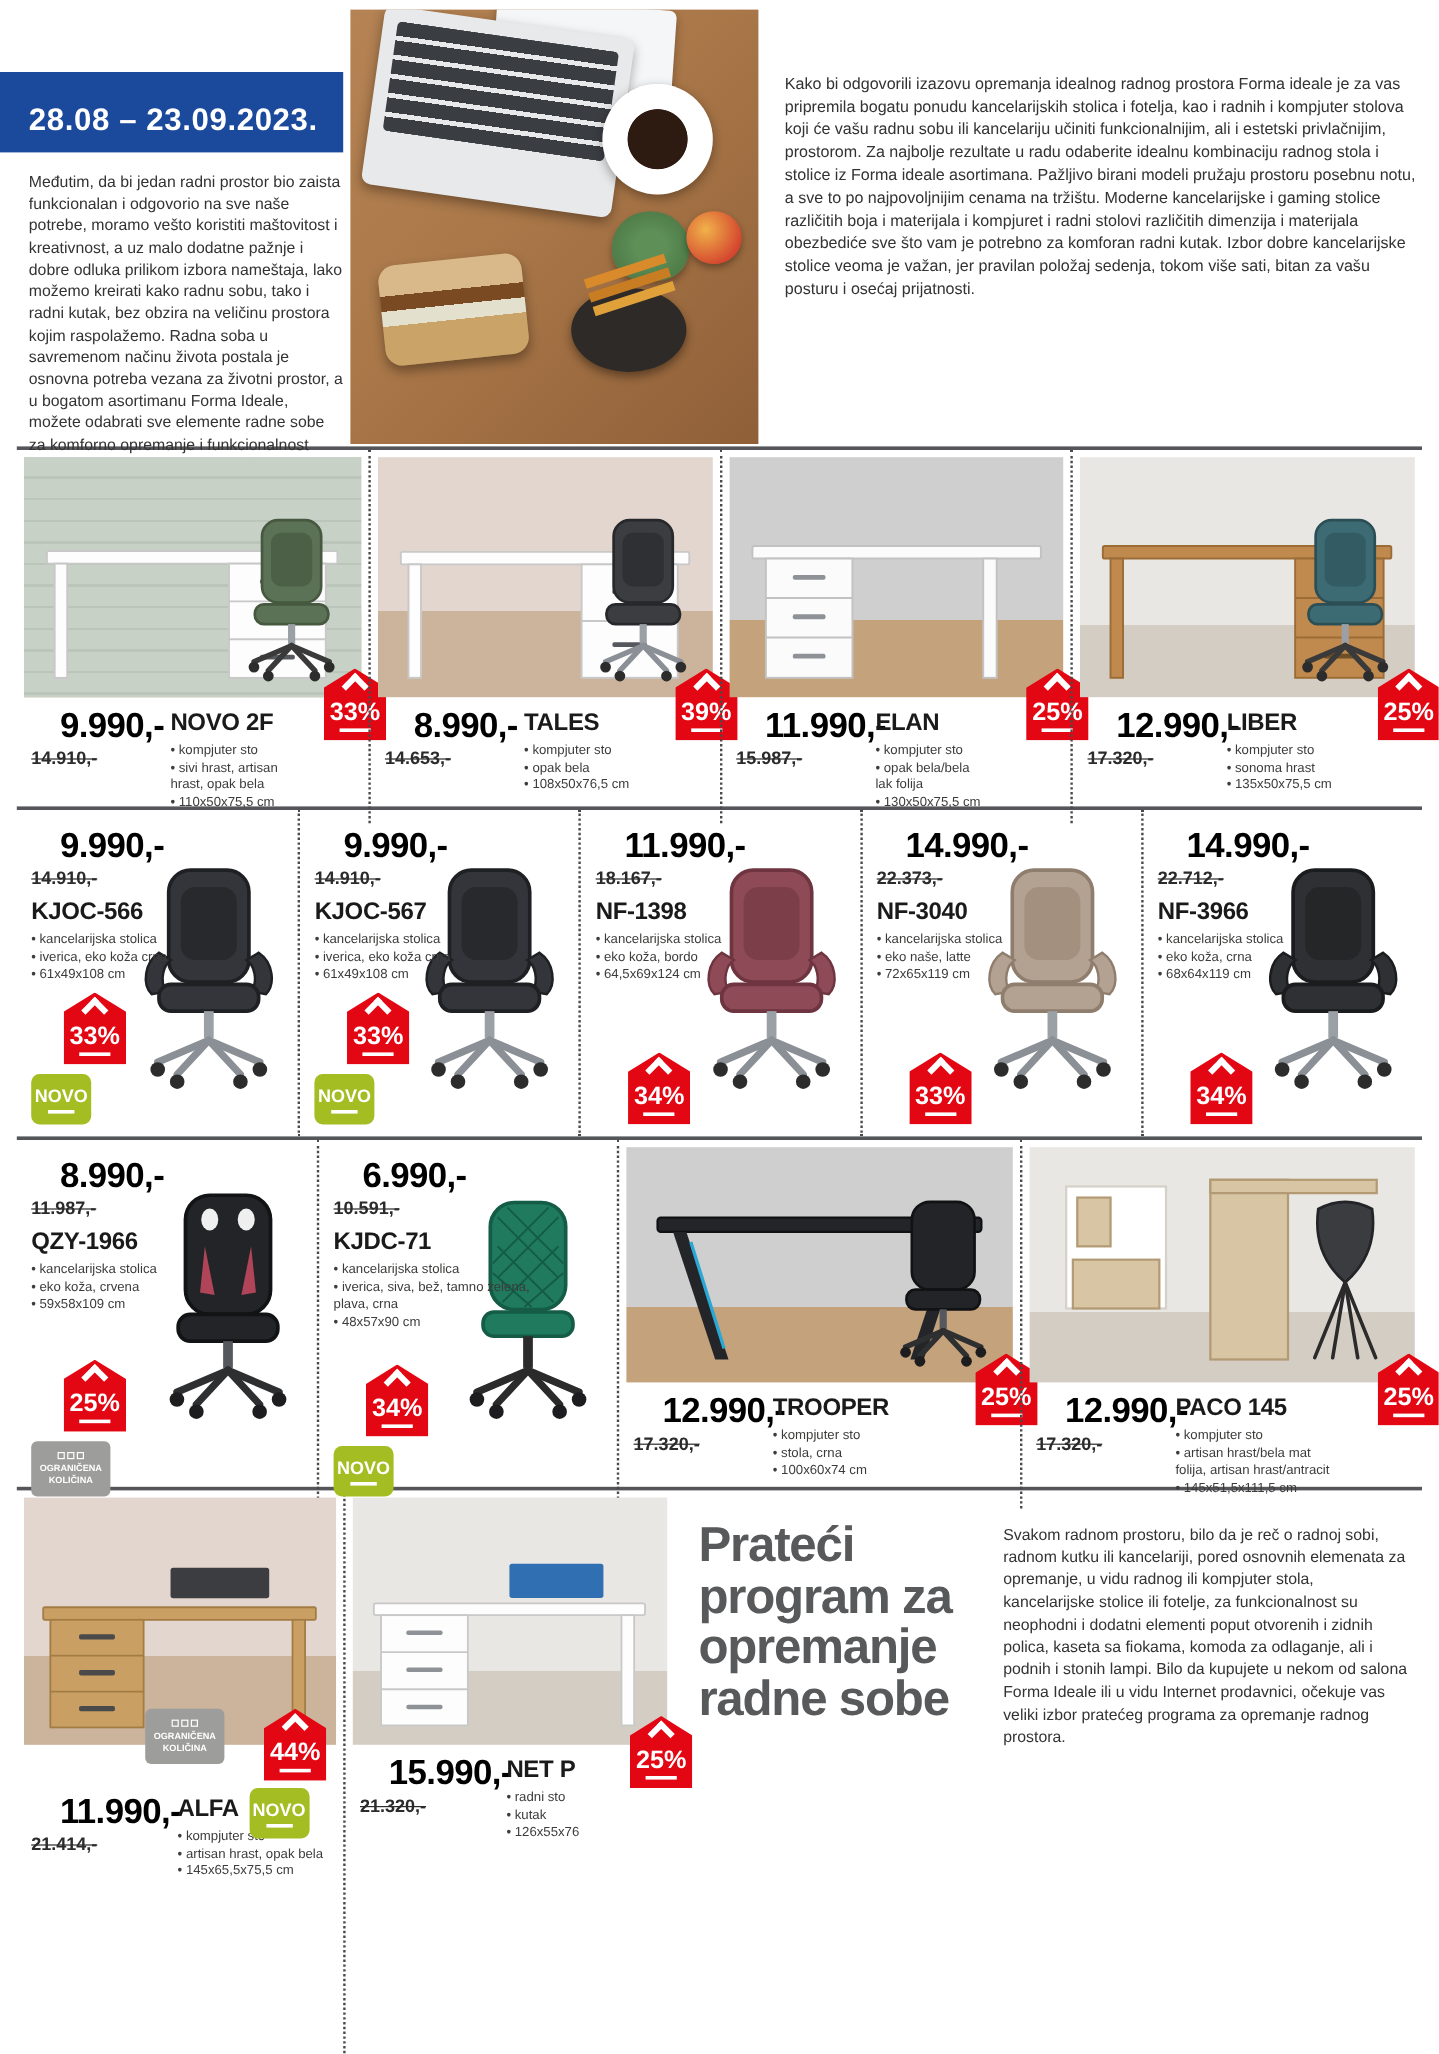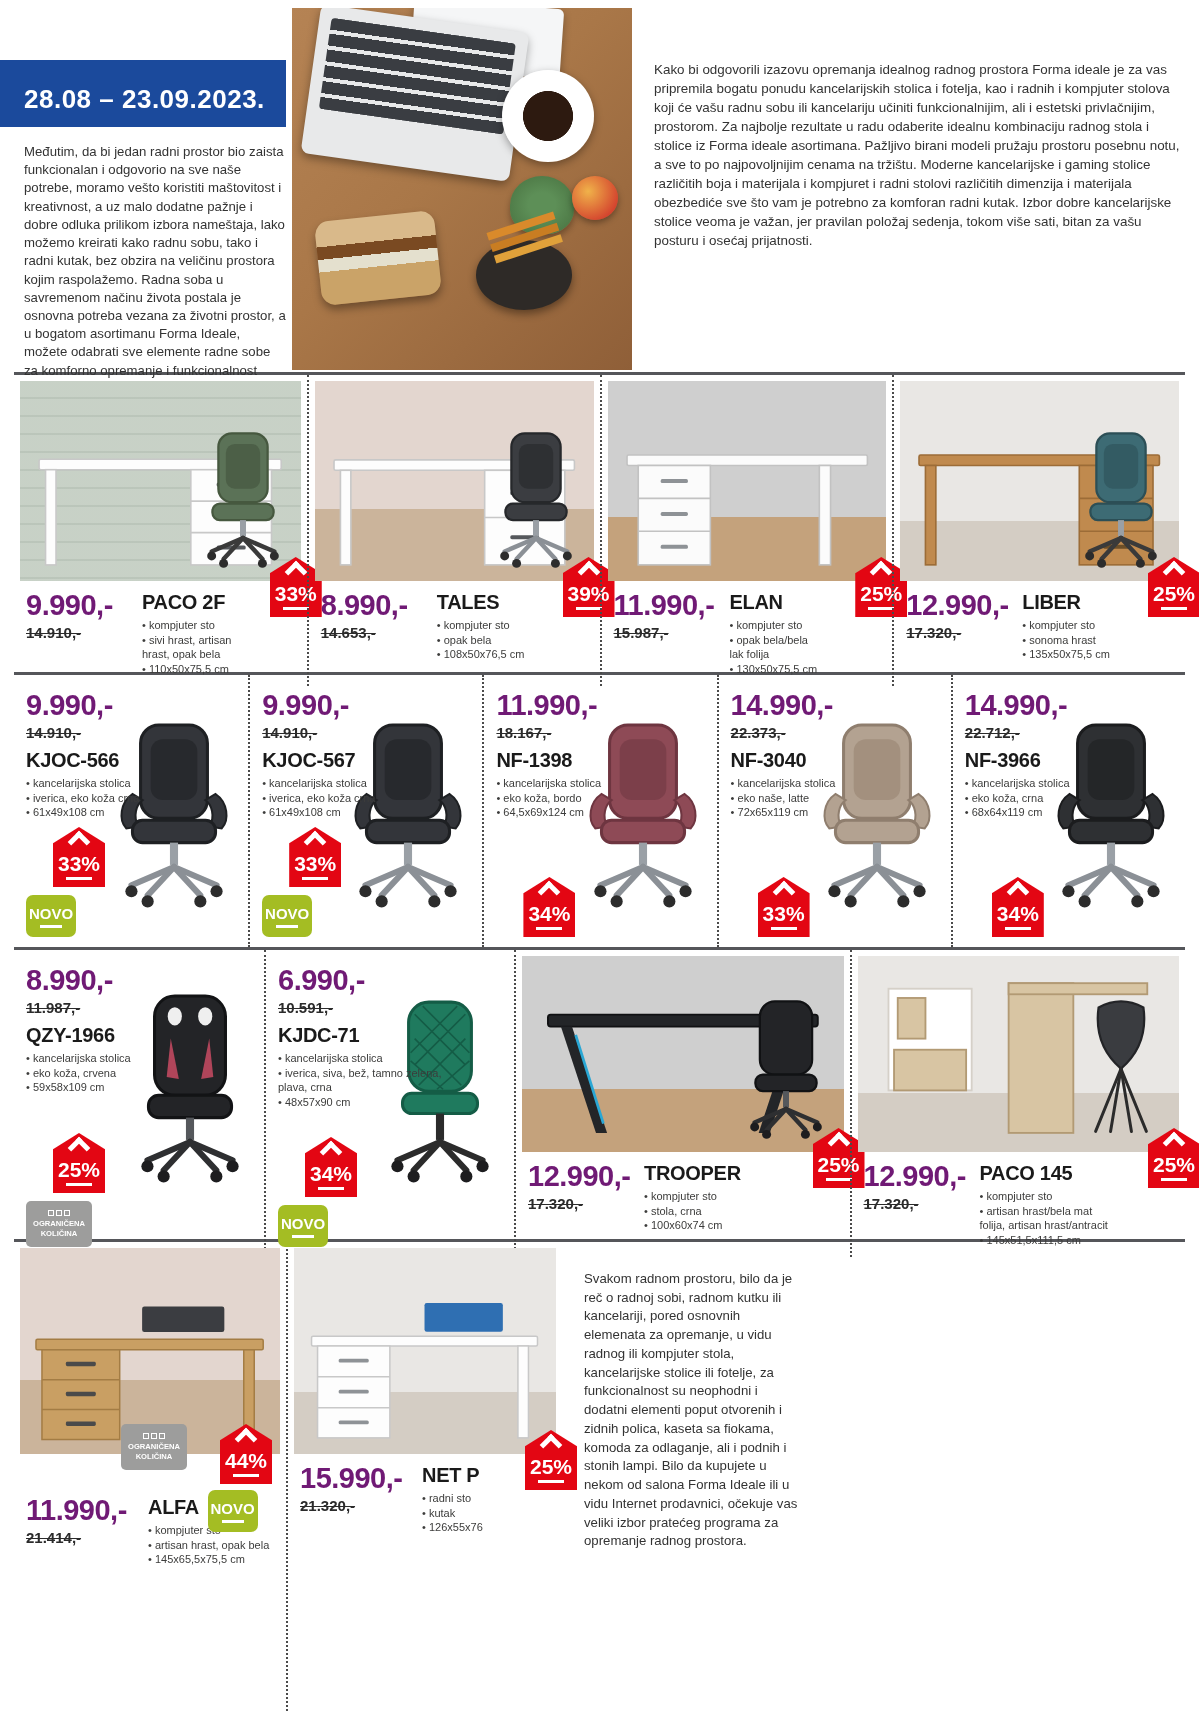--- a/index.html
+++ b/index.html
@@ -50,21 +50,21 @@
   .photo.warm{background:linear-gradient(#e3d6cf 0 64%,#cbb49b 64% 100%);}
   .photo.gray{background:linear-gradient(#cfcfcf 0 68%,#c4a27c 68% 100%);}
   .photo.white{background:linear-gradient(#e9e7e4 0 70%,#d4cdc4 70% 100%);}
   .desk-svg{position:absolute;left:4%;bottom:6px;width:92%;}
   .photo .side-chair{position:absolute;right:2px;bottom:10px;width:112px;}
 
   
   .chair-cell{padding:16px 6px 10px 12px;height:272px;}
   .chair-svg{position:absolute;right:-2px;top:44px;width:152px;z-index:0;}
   .ctext{position:relative;z-index:1;}
-  .price{color:#701a75;font-weight:bold;font-size:29px;letter-spacing:-.5px;line-height:1;}
+  .price{color:#000000;font-weight:bold;font-size:29px;letter-spacing:-.5px;line-height:1;margin-left:24px;}
   .old{color:#2b2b2b;font-weight:bold;font-size:15px;text-decoration:line-through;margin-top:4px;}
   .pname{color:#1a1a1a;font-weight:bold;font-size:20px;margin-top:8px;letter-spacing:-.3px;}
   .bullets{margin-top:4px;font-size:11px;line-height:1.32;max-width:168px;}
   .b{display:block;}
   .b:before{content:"• ";}
   .badges{position:absolute;left:12px;bottom:10px;display:flex;flex-direction:column;gap:8px;z-index:2;}
 
   
   .badge-disc{position:relative;width:52px;height:60px;background:#e30613;color:#fff;
     clip-path:polygon(50% 0,100% 27%,100% 100%,0 100%,0 27%);
@@ -160,21 +160,21 @@
               <circle cx="101" cy="180" r="6"></circle>
             </g>
         </svg>
       </div>
       <div class="dinfo">
         <div>
           <div class="price">9.990,-</div>
           <div class="old">14.910,-</div>
         </div>
         <div>
-          <div class="pname">PACO 2F</div>
+          <div class="pname">NOVO 2F</div>
           <div class="bullets">
             <span class="b">kompjuter sto</span>
             <span class="b">sivi hrast, artisan hrast, opak bela</span>
             <span class="b">110x50x75,5 cm</span>
           </div>
         </div>
         <div class="badge-disc">
           <span class="chev"></span>
           <span class="val">33%</span>
           <span class="ul"></span>
@@ -795,19 +795,25 @@
           </div>
         </div>
         <div class="badge-disc">
           <span class="chev"></span>
           <span class="val">25%</span>
           <span class="ul"></span>
         </div>
       </div>
     </div>
 
+    <div class="cell nosep">
+      <h2 class="bottom-title">Prateći
+program za
+opremanje
+radne sobe</h2>
+    </div>
 
     <div class="cell nosep">
       <p class="bottom-par">Svakom radnom prostoru, bilo da je reč o radnoj sobi, radnom kutku ili kancelariji, pored osnovnih elemenata za opremanje, u vidu radnog ili kompjuter stola, kancelarijske stolice ili fotelje, za funkcionalnost su neophodni i dodatni elementi poput otvorenih i zidnih polica, kaseta sa fiokama,  komoda za odlaganje, ali i podnih i stonih lampi. Bilo da kupujete u nekom od salona Forma Ideale ili u vidu Internet prodavnici, očekuje vas veliki izbor pratećeg programa za opremanje radnog prostora.</p>
     </div>
   </div>
 
 </div>
 
 </body></html>

